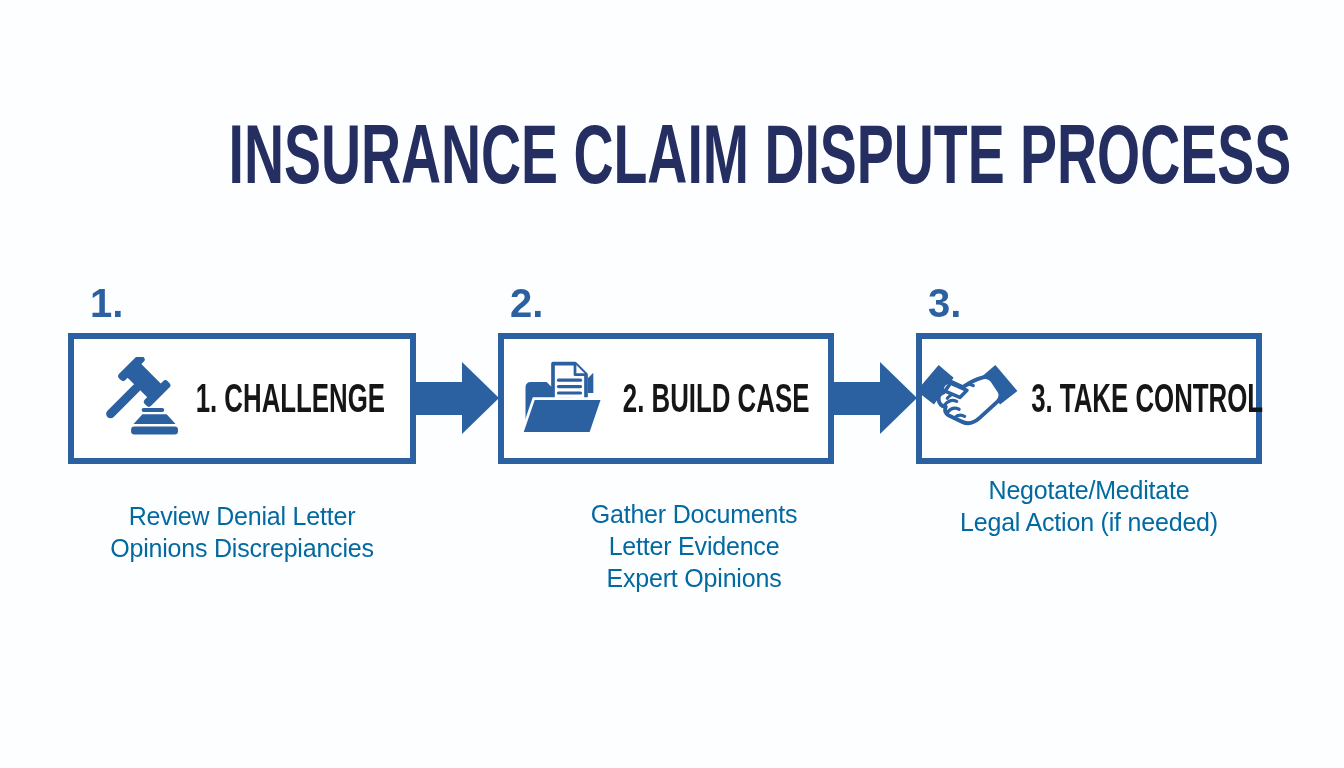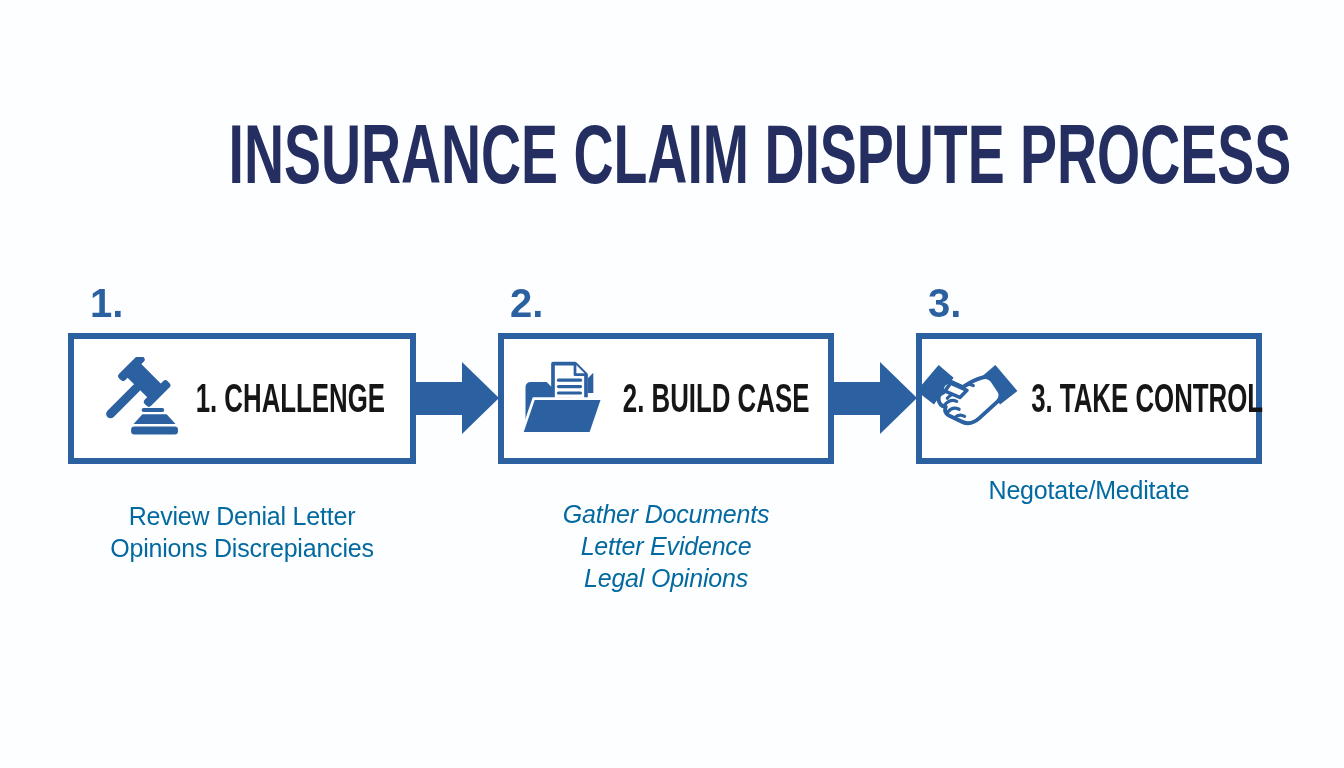--- a/index.html
+++ b/index.html
@@ -56,21 +56,21 @@
     border-left: 37px solid #2b60a1;
   }
   .desc {
     position: absolute;
     text-align: center;
     font-size: 25px; line-height: 32px;
     letter-spacing: -0.2px;
     color: #0369a1;
   }
   .d1 { left: 68px;  width: 348px; top: 500px; }
-  .d2 { left: 498px; width: 336px; top: 498px; font-style: italic; }
+  .d2 { left: 526px; width: 336px; top: 498px; }
   .d3 { left: 916px; width: 346px; top: 474px; }
 </style>
 </head>
 <body>
 
 <div class="title">INSURANCE CLAIM DISPUTE PROCESS</div>
 
 <div class="step-num" style="left:90px;  top:283px;">1.</div>
 <div class="step-num" style="left:510px; top:283px;">2.</div>
 <div class="step-num" style="left:928px; top:283px;">3.</div>
@@ -139,18 +139,19 @@
 </div>
 
 <div class="desc d1">
   <div>Review Denial Letter</div>
   <div>Opinions Discrepiancies</div>
 </div>
 
 <div class="desc d2">
   <div>Gather Documents</div>
   <div>Letter Evidence</div>
-  <div>Legal Opinions</div>
+  <div>Expert Opinions</div>
 </div>
 
 <div class="desc d3">
   <div>Negotate/Meditate</div>
+  <div>Legal Action (if needed)</div>
 </div>
 
 </body></html>

